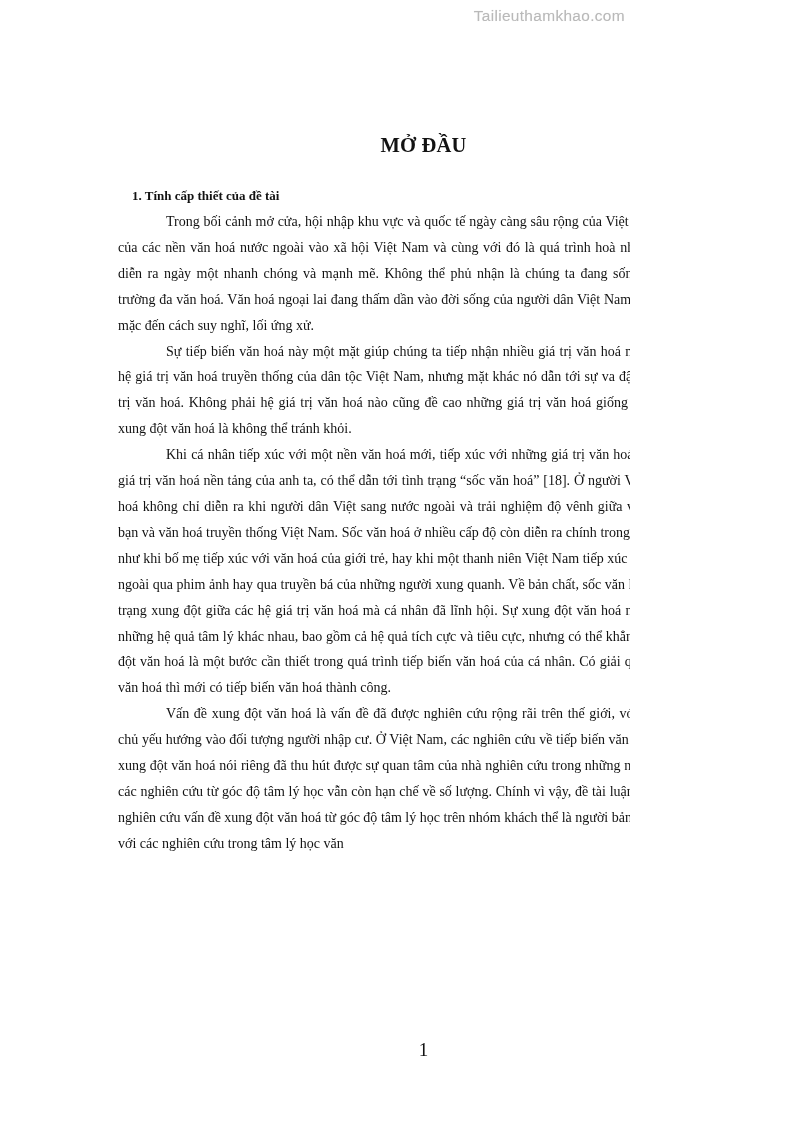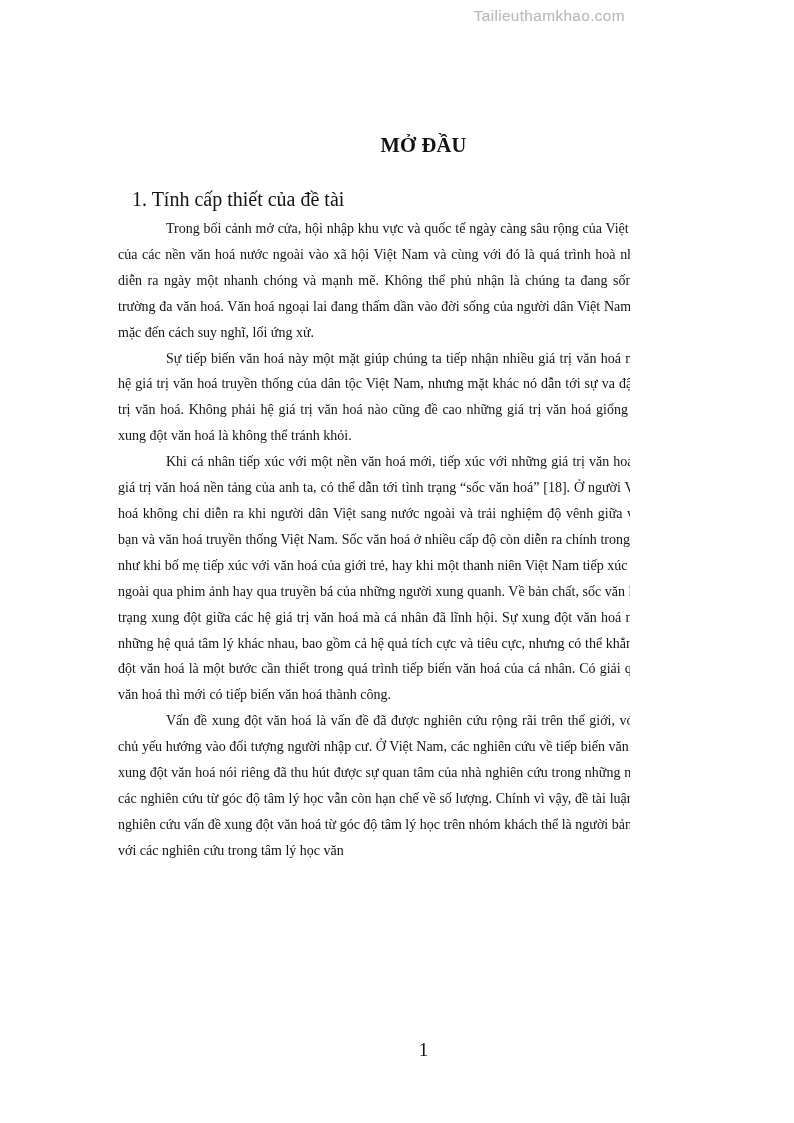--- a/index.html
+++ b/index.html
@@ -36,22 +36,22 @@
   .doc-title {
     margin: 0 0 31px 0;
     text-align: center;
     font-size: 20.5px;
     font-weight: bold;
     letter-spacing: 0.2px;
   }
   .section-heading {
     margin: 0 0 5px 0;
     padding-left: 14px;
-    font-size: 20px;
-    font-weight: normal;
+    font-size: 13px;
+    font-weight: bold;
   }
   .body-text p {
     margin: 0;
     font-size: 14px;
     line-height: 25.9px;
     text-align: justify;
     text-indent: 48px;
   }
   .page-number {
     position: absolute;

